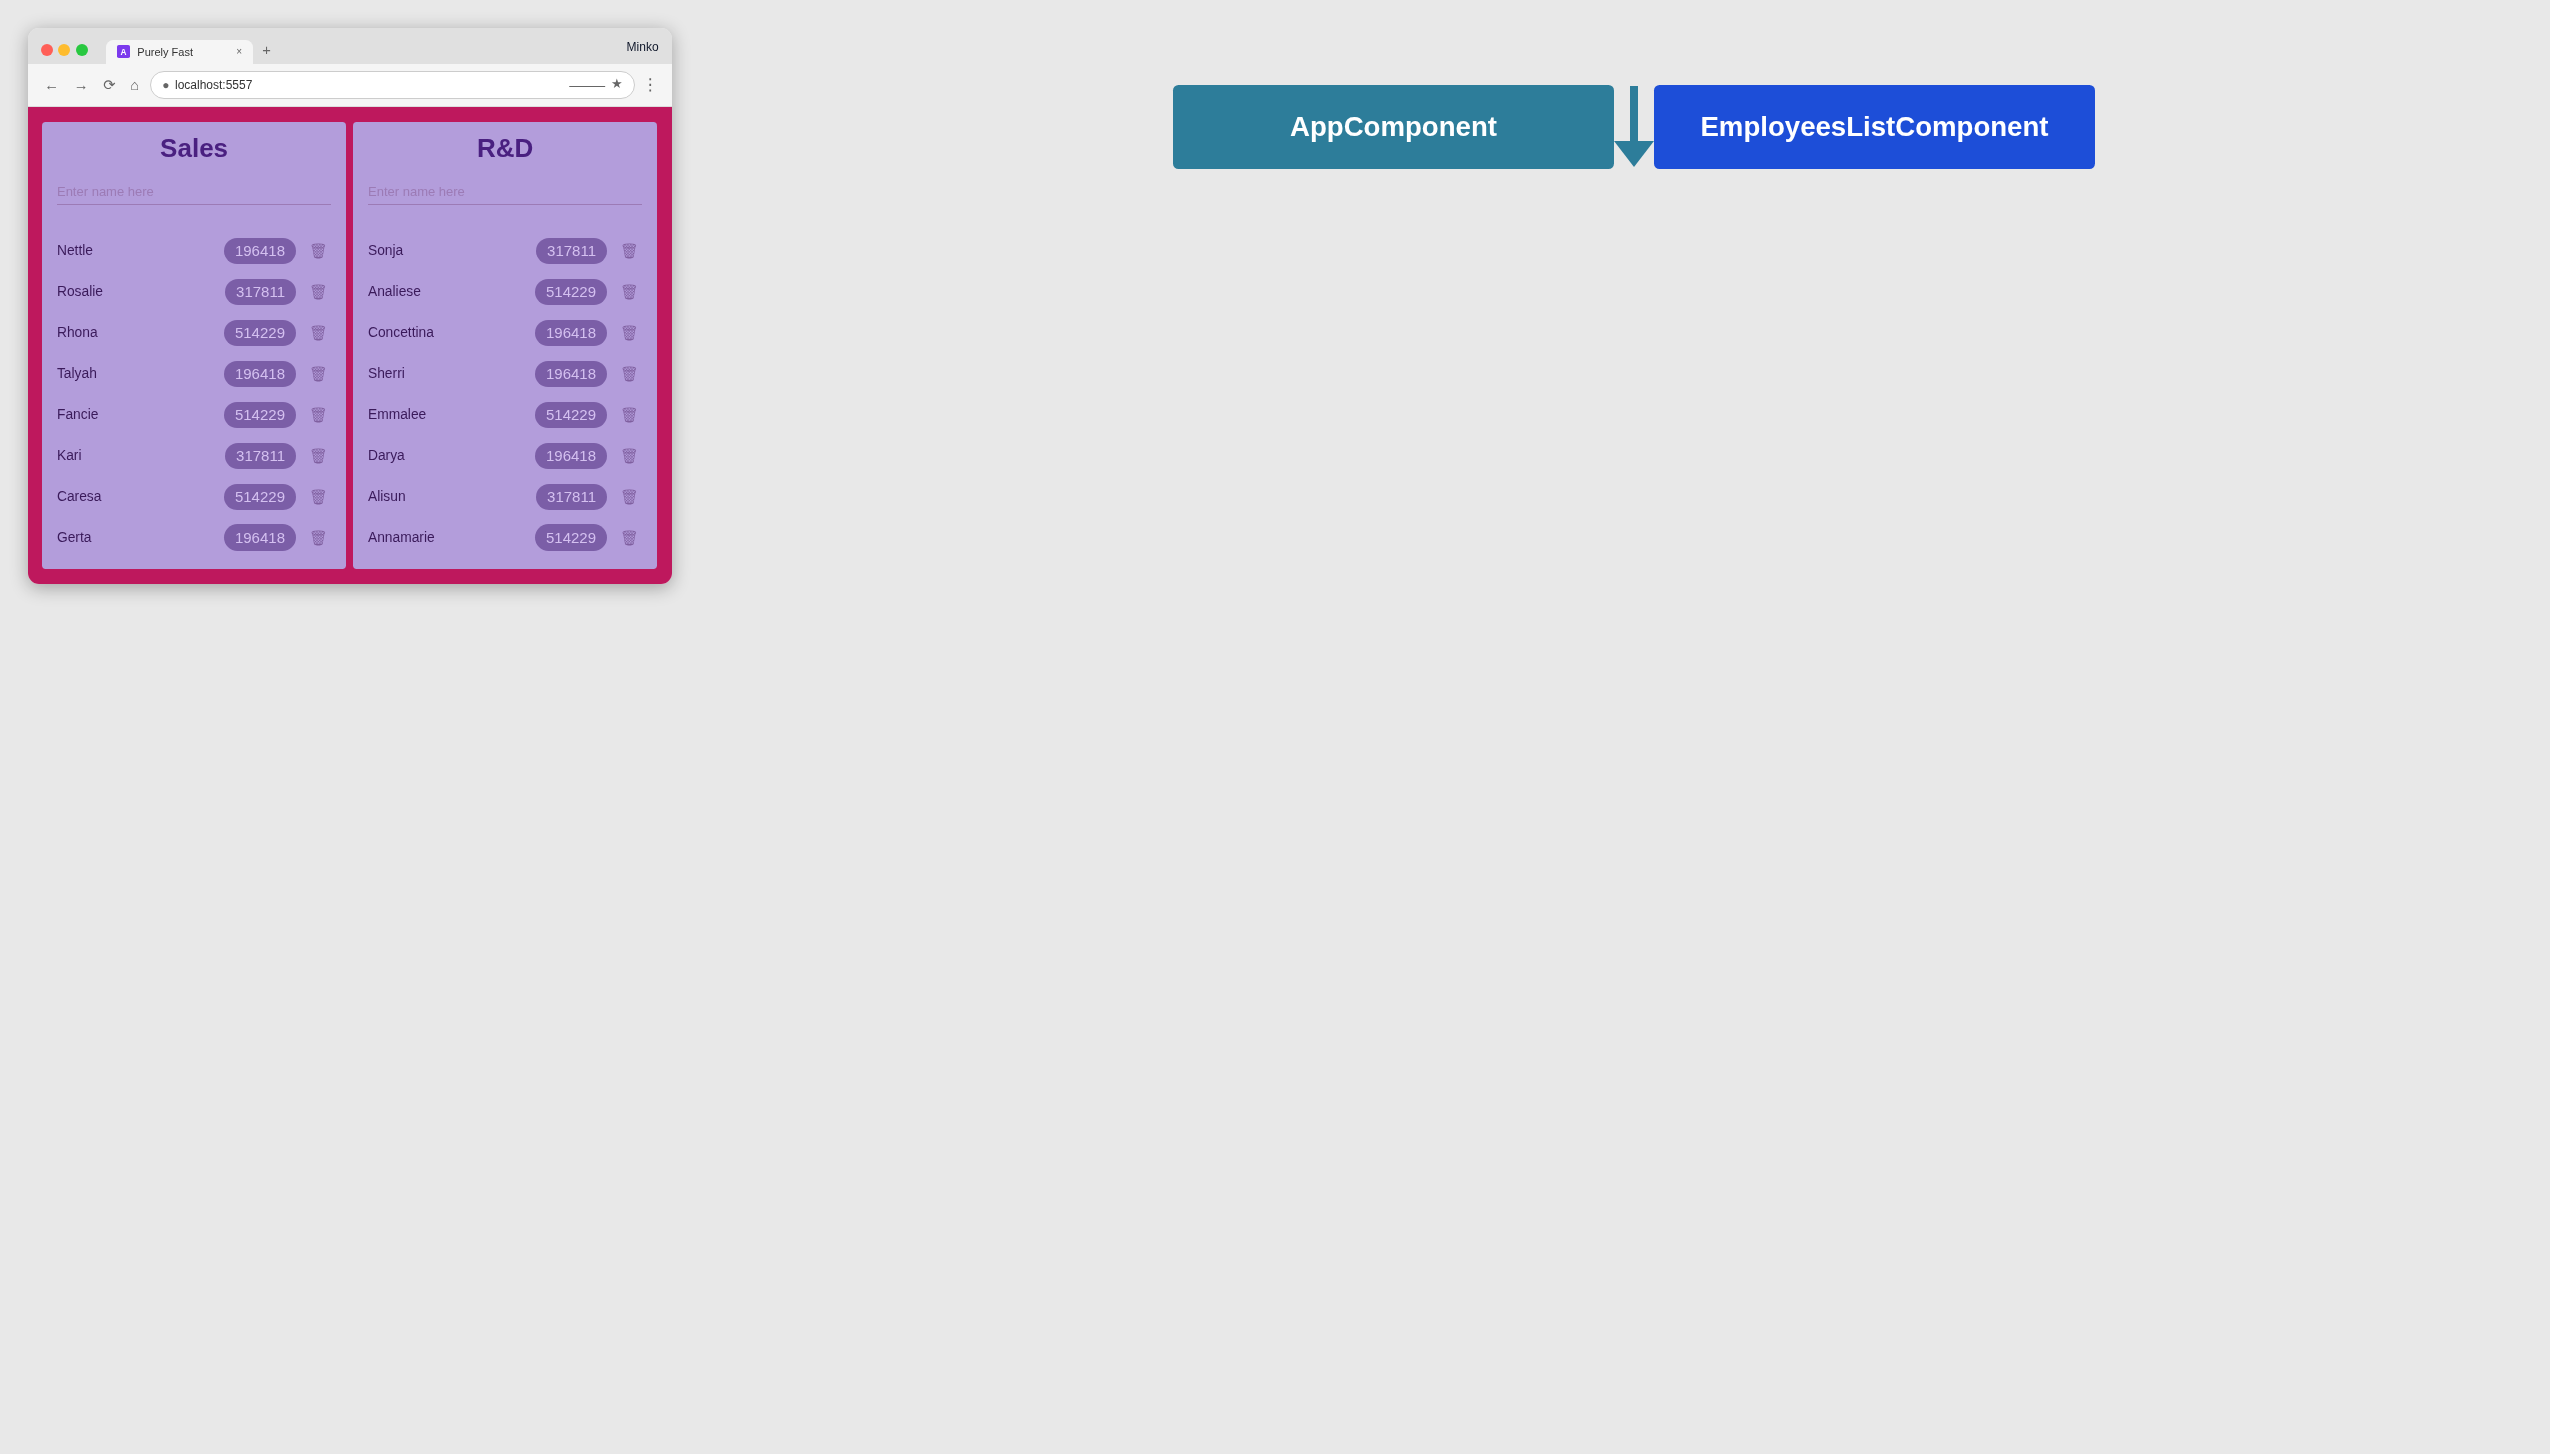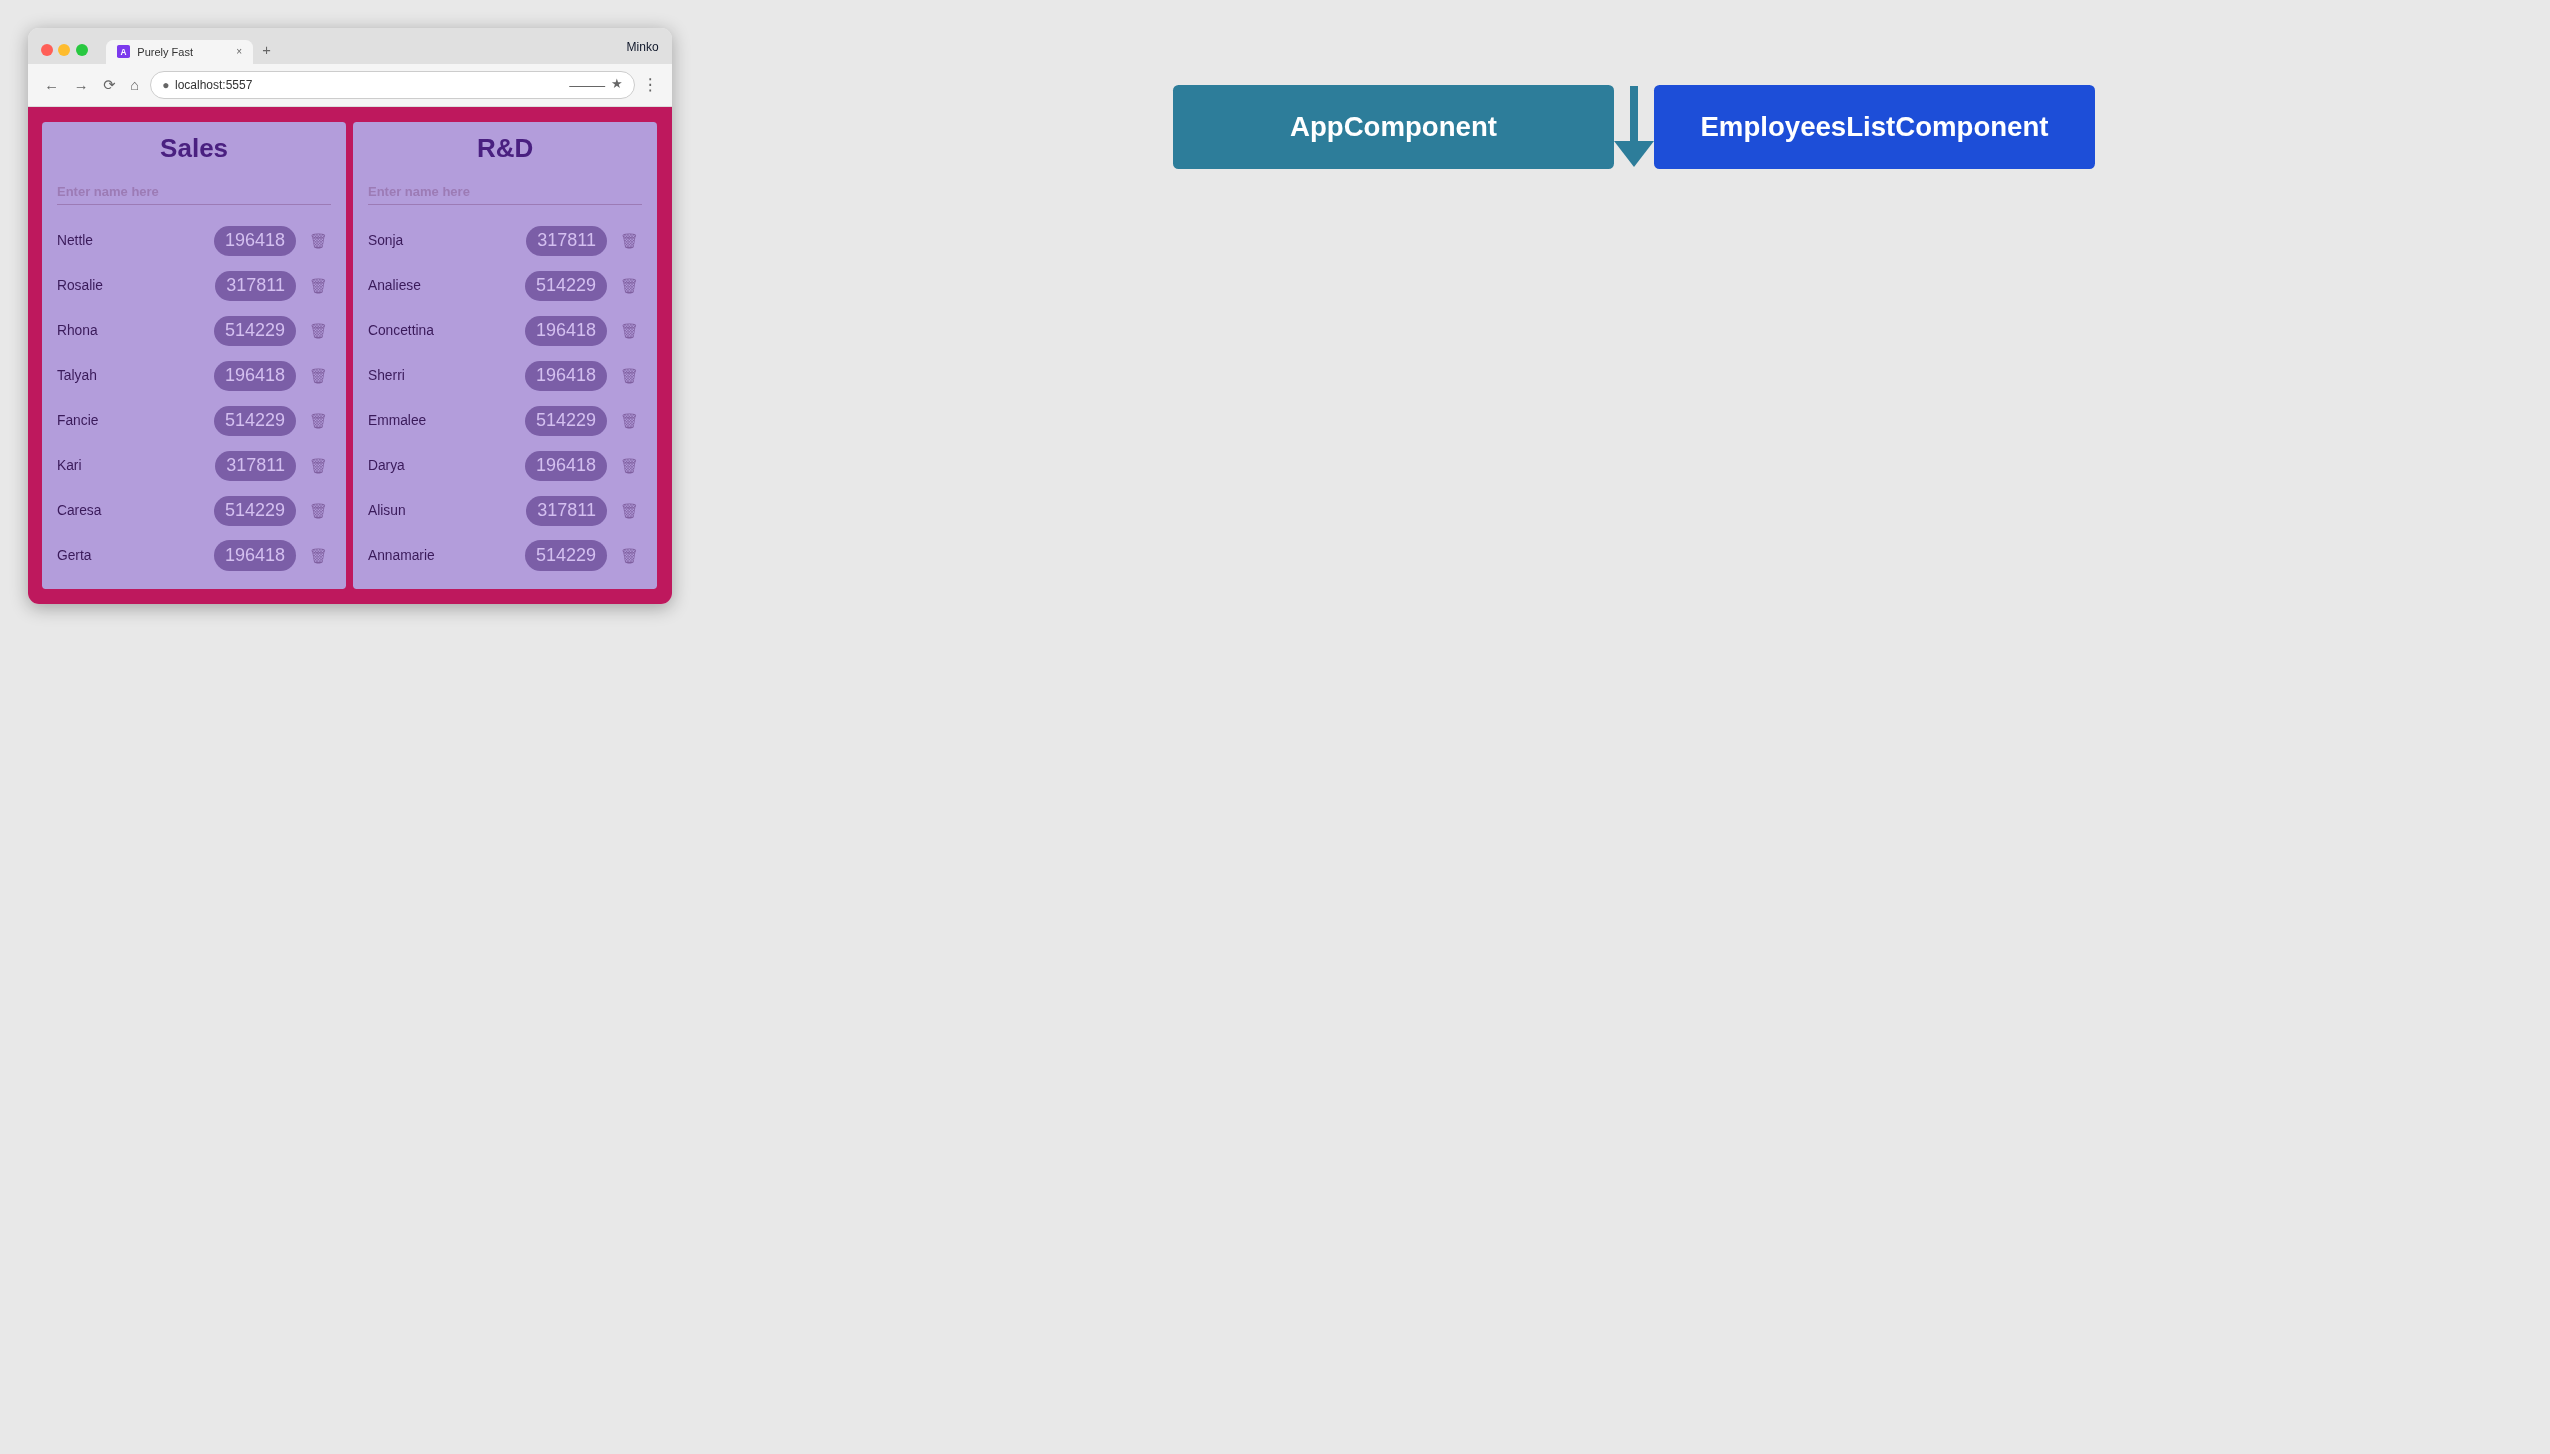--- a/index.html
+++ b/index.html
@@ -182,23 +182,22 @@
     }
 
     .dept-input {
       width: 100%;
       background: transparent;
       border: none;
       border-bottom: 0.9px solid #9c7bb5;
       padding: 5.5px 0;
       font-size: 13px;
       color: #8060a0;
-      margin-bottom: 13px;
+      margin-bottom: 25px;
       outline: none;
-      font-weight: bold;
     }
 
     .dept-input::placeholder {
       color: #9c7bb5;
     }
 
     .employee-row {
       display: flex;
       align-items: center;
       padding: 7.4px 0;
@@ -209,21 +208,21 @@
       flex: 1;
       font-size: 13.8px;
       color: #3a1a5a;
     }
 
     .employee-badge {
       background: #7b5ea7;
       color: #d4c0f0;
       padding: 4.6px 11px;
       border-radius: 18.4px;
-      font-size: 18px;
+      font-size: 15px;
       min-width: 66px;
       text-align: center;
     }
 
     .delete-btn {
       color: #8060a0;
       font-size: 14.7px;
       cursor: pointer;
       background: none;
       border: none;

